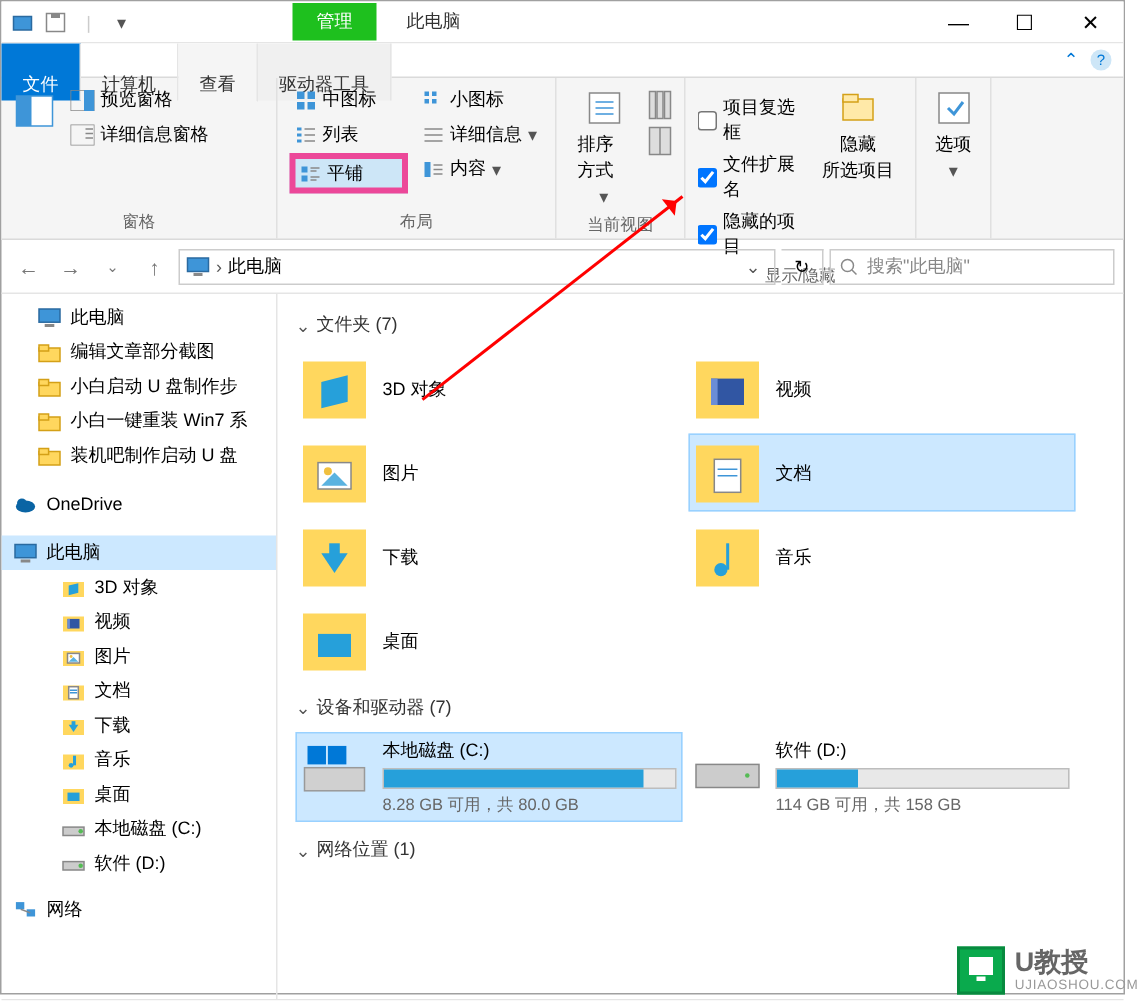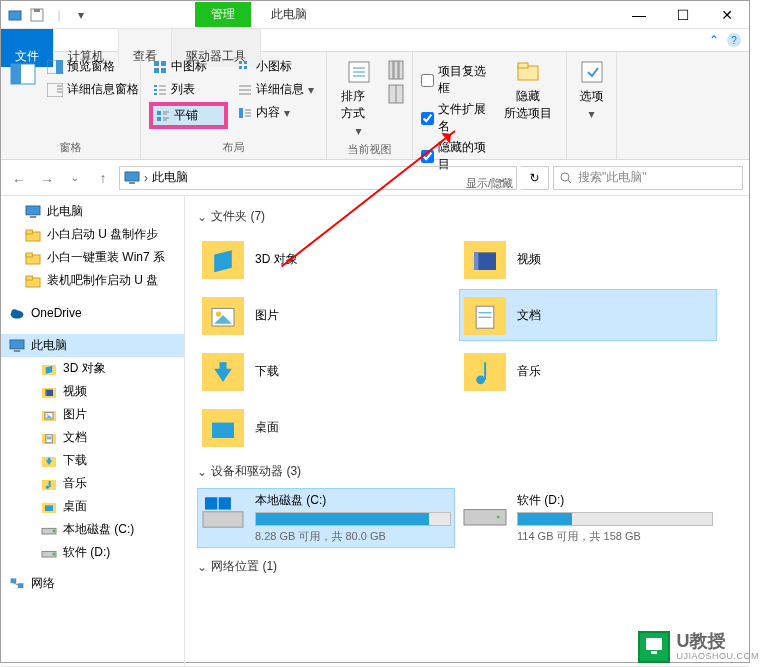--- a/index.html
+++ b/index.html
@@ -99,21 +99,21 @@
   <div class="tab">计算机</div>
   <div class="tab active">查看</div>
   <div class="tab" style="background:#f0f0f0">驱动器工具</div>
   <div class="tab-help">
    <span style="color:#0078d7">⌃</span>
    <span style="color:#0078d7;background:#cde6f7;border-radius:50%;width:14px;height:14px;display:inline-flex;align-items:center;justify-content:center;font-size:10px">?</span>
   </div>
  </div>
 
  <div class="ribbon">
-  <div class="rgroup" style="width:140px">
+  <div class="rgroup" style="width:184px">
    <div class="rgroup-body">
     <span>
             <svg width="28" height="40">
               <rect x="2" y="8" width="24" height="20" fill="#fff" stroke="#3e95d8"></rect>
               <rect x="2" y="8" width="10" height="20" fill="#3e95d8"></rect>
             </svg>
           </span>
     <div class="rstack">
      <div class="rbtn">
               <svg width="16" height="14">
@@ -310,20 +310,29 @@
           </span>
           <span>此电脑</span>
         </div>
         <div class="tree-item">
           <span class="ticon">
             <svg width="16" height="16">
               <rect x="1" y="5" width="14" height="9" fill="#ffd75e" stroke="#d4a017"></rect>
               <rect x="1" y="3" width="6.4" height="4" fill="#ffd75e" stroke="#d4a017"></rect>
             </svg>
           </span>
+          <span>编辑文章部分截图</span>
+        </div>
+        <div class="tree-item">
+          <span class="ticon">
+            <svg width="16" height="16">
+              <rect x="1" y="5" width="14" height="9" fill="#ffd75e" stroke="#d4a017"></rect>
+              <rect x="1" y="3" width="6.4" height="4" fill="#ffd75e" stroke="#d4a017"></rect>
+            </svg>
+          </span>
           <span>小白启动 U 盘制作步</span>
         </div>
         <div class="tree-item">
           <span class="ticon">
             <svg width="16" height="16">
               <rect x="1" y="5" width="14" height="9" fill="#ffd75e" stroke="#d4a017"></rect>
               <rect x="1" y="3" width="6.4" height="4" fill="#ffd75e" stroke="#d4a017"></rect>
             </svg>
           </span>
           <span>小白一键重装 Win7 系</span>
@@ -526,21 +535,21 @@
               <svg width="44" height="44">
                 <rect x="1" y="4" width="42" height="38" fill="#ffd75e"></rect>
                 <rect x="11" y="17.6" width="22" height="15.399999999999999" fill="#26a0da"></rect>
               </svg>
             </div>
             <div class="item-info">桌面</div>
           </div>
         </div>
    <div class="section-hdr" style="margin-top:10px">
           <span class="chev">⌄</span>
-          <span>设备和驱动器 (3)</span>
+          <span>设备和驱动器 (7)</span>
         </div>
    <div class="grid" id="drives-grid">
           <div class="drive selected">
             <div class="drive-icon">
               <svg width="44" height="44">
                 <rect x="2" y="19.8" width="40" height="15.399999999999999" fill="#d0d0d0" stroke="#999"></rect>
                 <rect x="4" y="5.279999999999999" width="12.32" height="12.32" fill="#0078d7"></rect>
                 <rect x="17.6" y="5.279999999999999" width="12.32" height="12.32" fill="#0078d7"></rect>
               </svg>
             </div>

